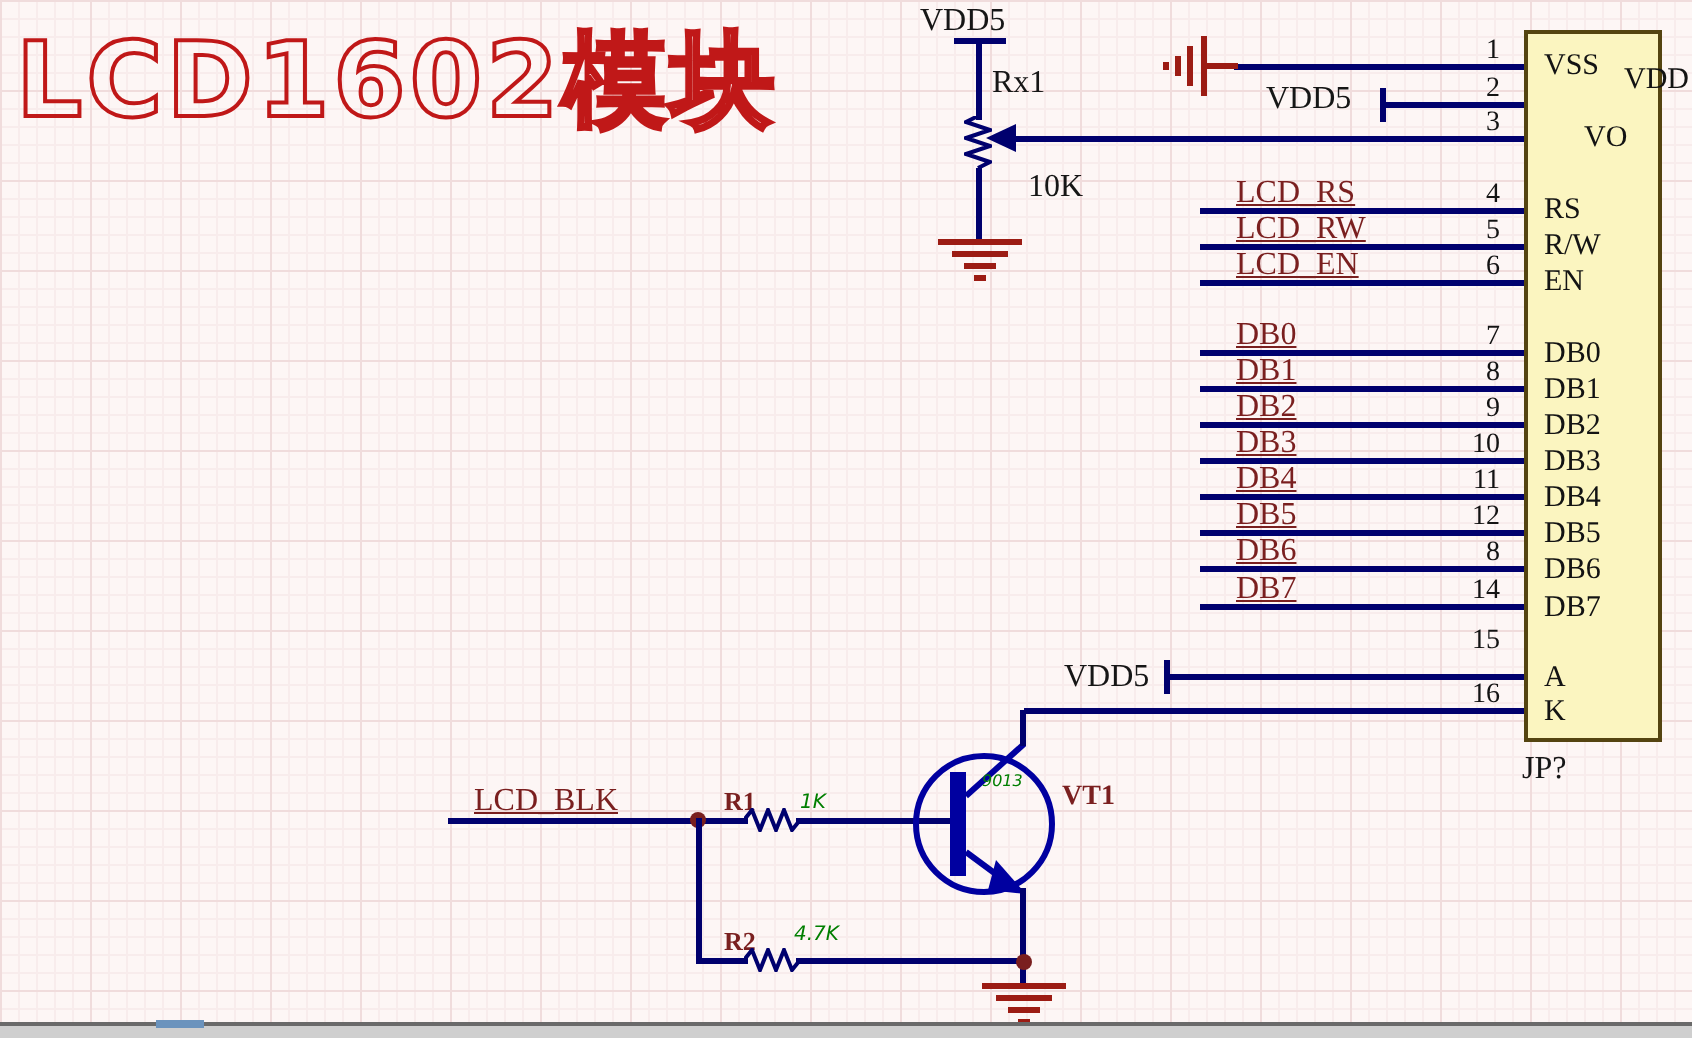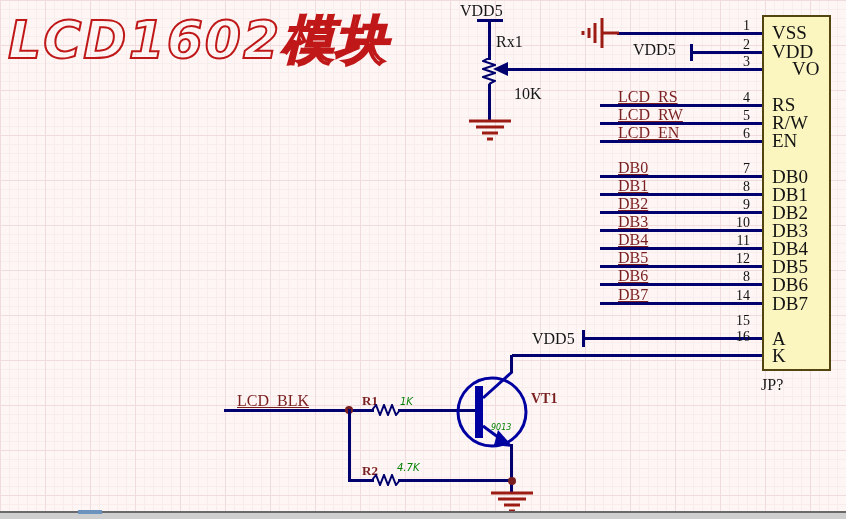--- a/index.html
+++ b/index.html
@@ -15,32 +15,32 @@
     font-family:"Liberation Serif", serif;
   }
   .abs{position:absolute;}
   
   .w{position:absolute;height:3px;background:#00006e;}
   .v{position:absolute;width:3px;background:#00006e;}
   
   .title{
     position:absolute;left:8px;top:6px;width:430px;
     font-family:"DejaVu Sans", sans-serif;
-    font-size:52px;font-weight:bold;font-style:italic;letter-spacing:2px;
+    font-size:52px;font-weight:bold;letter-spacing:2px;
     color:transparent;-webkit-text-stroke:2px #c01818;
     white-space:nowrap;
   }
   .notes{position:absolute;left:48px;top:144px;color:#151515;font-size:17px;}
   .notes p{margin:0 0 22px 0;}
   
   .connector{
     position:absolute;left:762px;top:15px;width:69px;height:356px;
     background:#fbf5c0;border:2px solid#544410;box-sizing:border-box;
   }
-  .pin-name{position:absolute;left:772px;color:#131313;font-size:19px;line-height:16px;}
+  .pin-name{position:absolute;left:772px;color:#131313;font-size:15px;line-height:16px;}
   .pin-num{position:absolute;left:698px;width:52px;text-align:right;color:#131313;font-size:14px;line-height:15px;}
   .nl{position:absolute;left:618px;width:90px;color:#7a1f1f;font-size:16px;line-height:17px;text-decoration:underline;}
   .pwr{color:#161616;font-size:16px;line-height:17px;position:absolute;}
   .pwrbar{position:absolute;background:#00006e;}
   .desig{position:absolute;color:#7a1f1f;font-weight:bold;font-size:13px;line-height:14px;}
   .val{position:absolute;color:#007f00;font-style:italic;font-size:10px;line-height:11px;font-family:"DejaVu Sans",sans-serif;}
   .blk{color:#161616;font-size:16px;line-height:17px;position:absolute;}
   .dot{position:absolute;width:8px;height:8px;border-radius:50%;background:#7a1f1f;}
   .bottom-line{position:absolute;left:0;top:511px;width:846px;height:2px;background:#6a6a6a;}
   .bottom-strip{position:absolute;left:0;top:513px;width:846px;height:6px;background:#cfcfcf;}
@@ -82,24 +82,24 @@
   <span class="pin-num" style="top:126px;">6</span>
   <span class="pin-num" style="top:161px;">7</span>
   <span class="pin-num" style="top:179px;">8</span>
   <span class="pin-num" style="top:197px;">9</span>
   <span class="pin-num" style="top:215px;">10</span>
   <span class="pin-num" style="top:233px;">11</span>
   <span class="pin-num" style="top:251px;">12</span>
   <span class="pin-num" style="top:269px;">8</span>
   <span class="pin-num" style="top:288px;">14</span>
   <span class="pin-num" style="top:313px;">15</span>
-  <span class="pin-num" style="top:329px;">16</span>
+  <span class="pin-num" style="top:340px;">16</span>
 
   <span class="pin-name" style="top:25px;">VSS</span>
-  <span class="pin-name" style="top:44px;">VDD</span>
+  <span class="pin-name" style="top:32px;margin-left:40px;">VDD</span>
   <span class="pin-name" style="top:61px;margin-left:20px;">VO</span>
   <span class="pin-name" style="top:97px;">RS</span>
   <span class="pin-name" style="top:115px;">R/W</span>
   <span class="pin-name" style="top:133px;">EN</span>
   <span class="pin-name" style="top:169px;">DB0</span>
   <span class="pin-name" style="top:187px;">DB1</span>
   <span class="pin-name" style="top:205px;">DB2</span>
   <span class="pin-name" style="top:223px;">DB3</span>
   <span class="pin-name" style="top:241px;">DB4</span>
   <span class="pin-name" style="top:259px;">DB5</span>
@@ -174,21 +174,21 @@
   </svg>
   <div class="w" style="left:398px;top:479px;width:114px;"></div>
 
   <svg class="abs" style="left:450px;top:370px;" width="96" height="84">
     <circle cx="42" cy="42" r="34" fill="none" stroke="#0000a0" stroke-width="3"></circle>
     <rect x="25" y="16" width="8" height="52" fill="#0000a0"></rect>
     <line x1="33" y1="28" x2="62" y2="2" stroke="#0000a0" stroke-width="3"></line>
     <line x1="33" y1="56" x2="56" y2="73" stroke="#0000a0" stroke-width="3"></line>
     <polygon points="48,60 63,77 44,75" fill="#0000a0"></polygon>
   </svg>
-  <span class="val" style="left:491px;top:422px;font-size:8px;">9013</span>
+  <span class="val" style="left:491px;top:385px;font-size:8px;">9013</span>
   <span class="desig" style="left:531px;top:392px;font-size:14px;">VT1</span>
   <div class="v" style="left:510px;top:355px;height:18px;"></div>
   <div class="v" style="left:510px;top:444px;height:48px;"></div>
   <div class="dot" style="left:508px;top:477px;"></div>
 
   <svg class="abs" style="left:488px;top:490px;" width="48" height="26">
     <line x1="3" y1="3" x2="45" y2="3" stroke="#9c1c14" stroke-width="3"></line>
     <line x1="10" y1="9" x2="38" y2="9" stroke="#9c1c14" stroke-width="3"></line>
     <line x1="16" y1="15" x2="32" y2="15" stroke="#9c1c14" stroke-width="3"></line>
     <line x1="21" y1="21" x2="27" y2="21" stroke="#9c1c14" stroke-width="3"></line>

